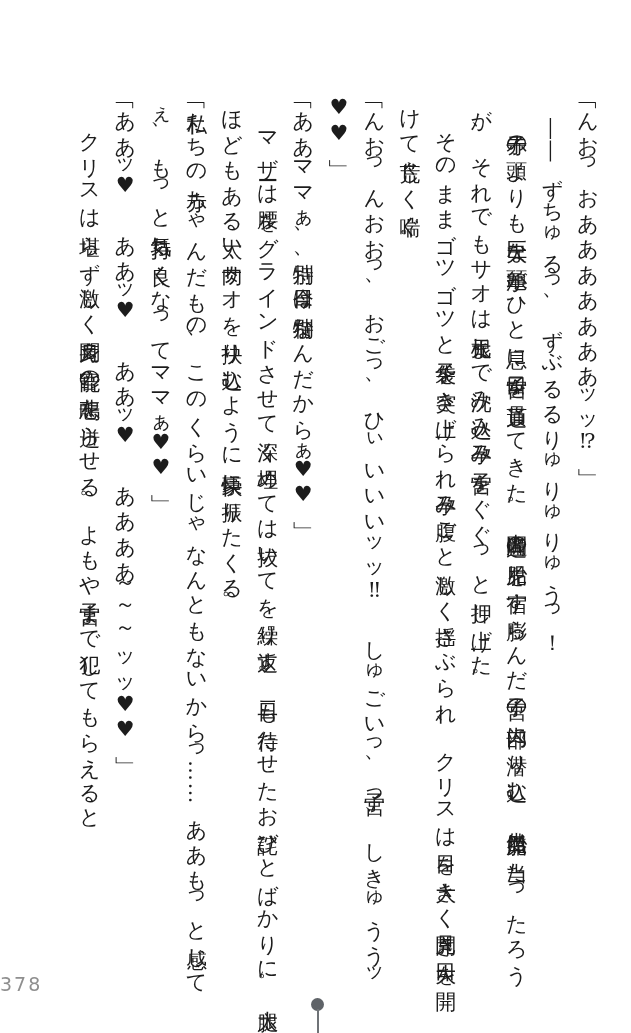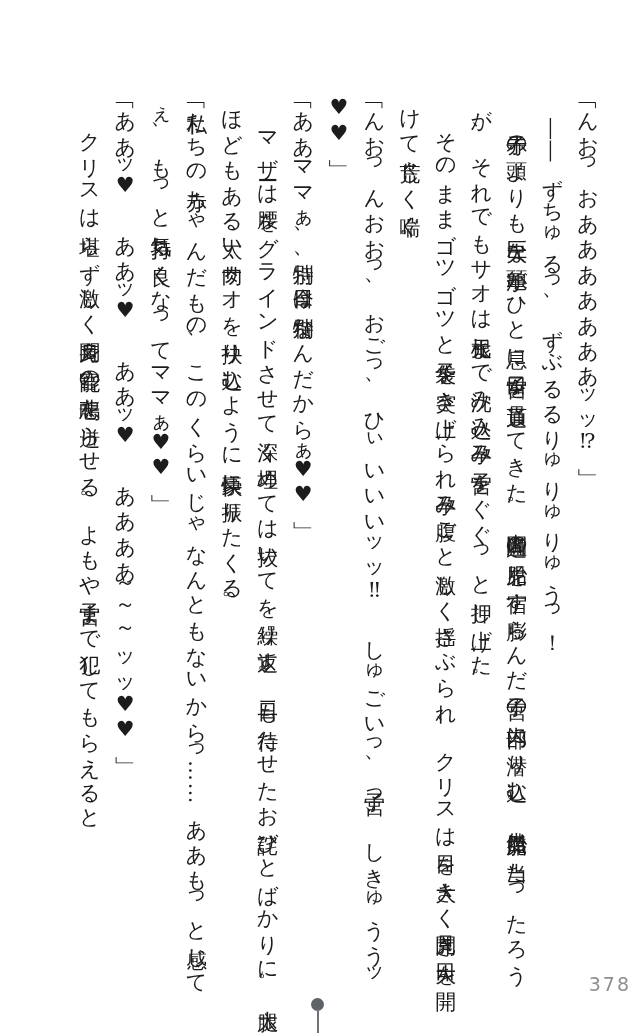--- a/index.html
+++ b/index.html
@@ -42,21 +42,21 @@
     left: 0;
     bottom: 0;
     width: 631px;
     height: 90px;
   }
   #page-number {
     position: absolute;
     left: 0;
     right: 0;
     top: 30px;
-    text-align: right;
+    text-align: left;
     font-family: "DejaVu Sans", "Liberation Sans", sans-serif;
     font-size: 19px;
     letter-spacing: 2px;
     color: #8f8f8f;
   }
   #position-marker {
     position: absolute;
     left: 310px;
     top: 55px;
     width: 15px;

